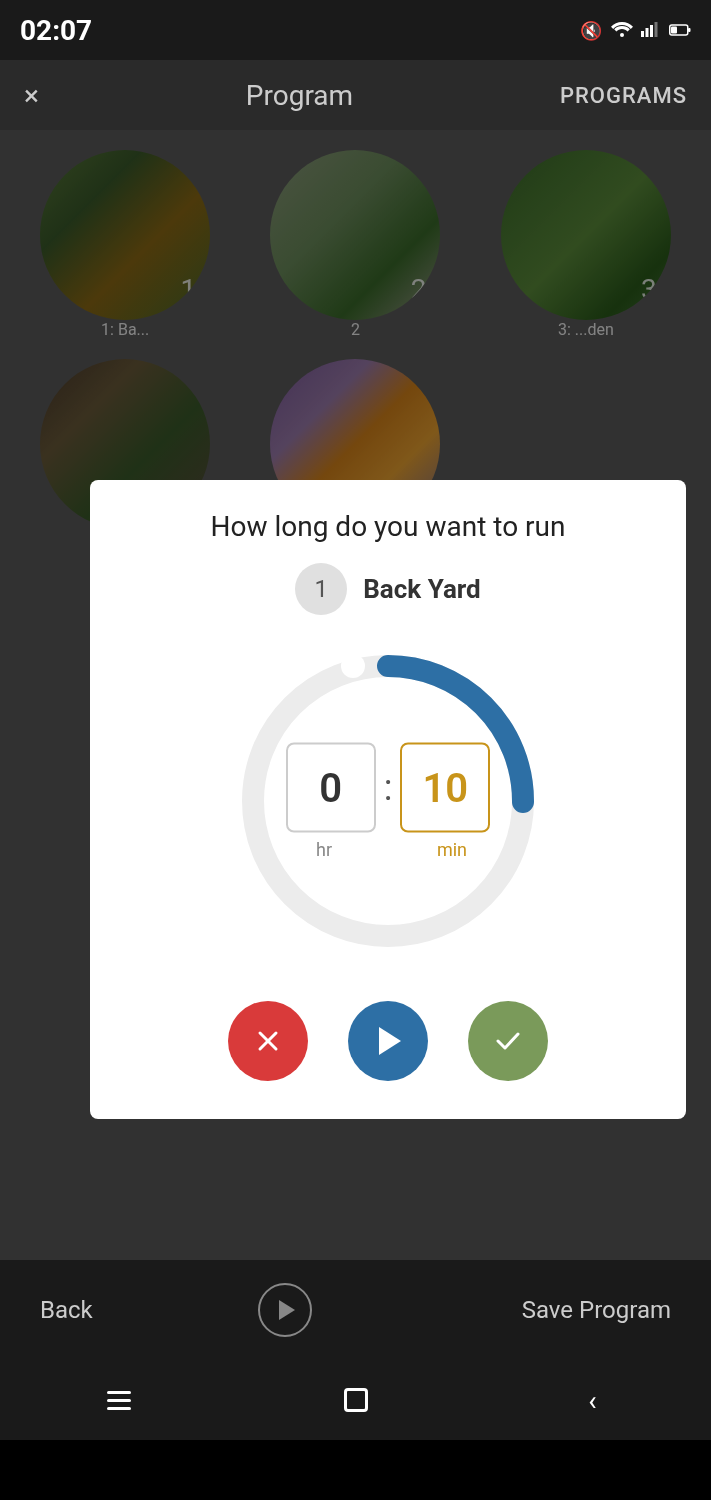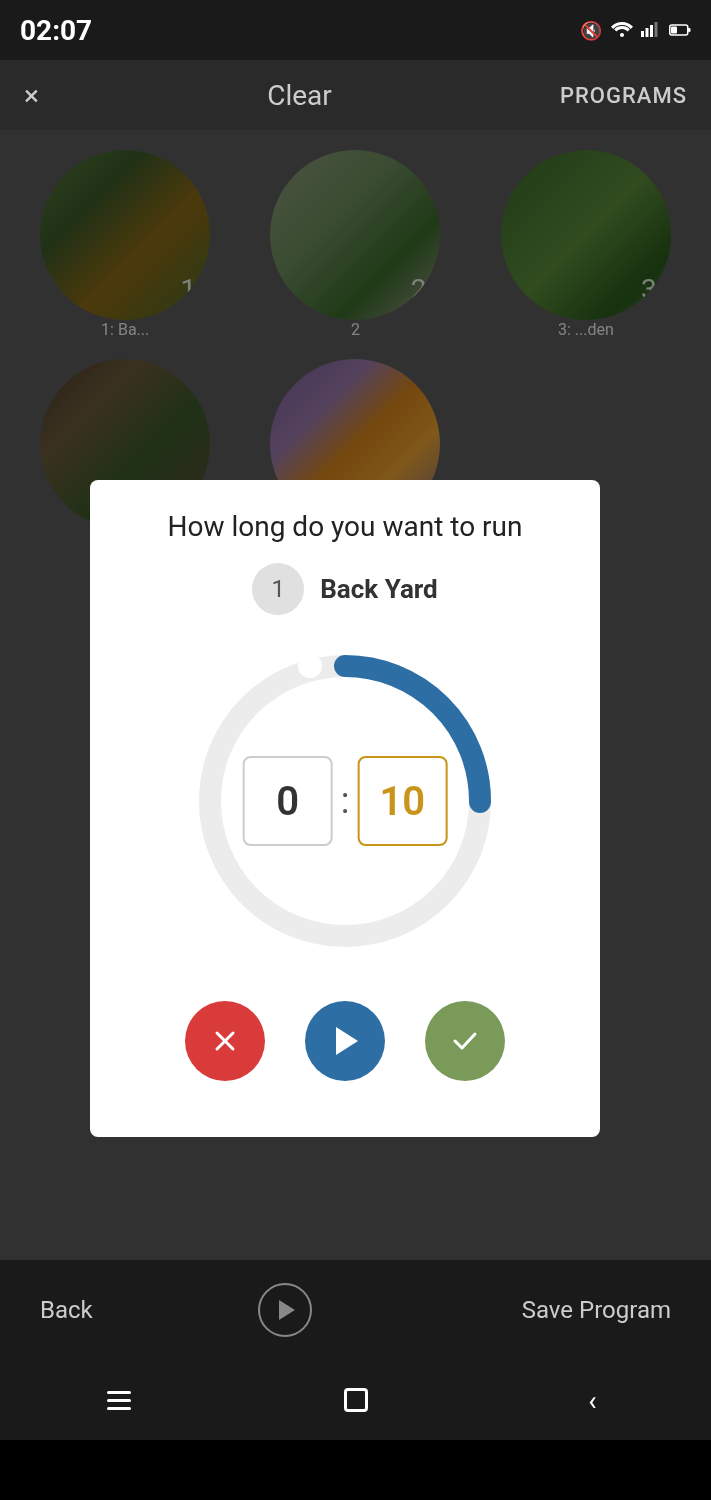--- a/index.html
+++ b/index.html
@@ -149,25 +149,25 @@
       height: 100%;
       background: rgba(0,0,0,0.45);
       z-index: 5;
     }
 
     
     .modal {
       position: absolute;
       top: 350px;
       left: 90px;
-      width: 510px;
+      width: 596px;
       background: #fff;
       border-radius: 8px;
       z-index: 20;
-      padding: 30px 30px 56px;
+      padding: 30px 30px 38px;
       display: flex;
       flex-direction: column;
       align-items: center;
     }
 
     .modal-title {
       font-size: 28px;
       color: #222;
       font-weight: 400;
       text-align: center;
@@ -458,21 +458,21 @@
         <rect x="0.75" y="2" width="18" height="10" rx="2" ry="2"></rect>
         <rect x="19" y="5" width="2.5" height="4" rx="1" ry="1" fill="white" stroke="none"></rect>
         <rect x="2" y="3.5" width="6" height="7" rx="1" fill="white" stroke="none"></rect>
       </svg>
     </span>
   </div>
 </div>
 
 <div class="top-bar">
   <span class="top-bar-close">×</span>
-  <span class="top-bar-title">Clear</span>
+  <span class="top-bar-title">Program</span>
   <span class="top-bar-programs">PROGRAMS</span>
 </div>
 
 <div class="main-bg">
 
   <div class="overlay"></div>
 
   <div class="zone-grid">
 
     <div class="zone-item">
@@ -525,20 +525,25 @@
 
         <circle cx="305" cy="135" r="12" fill="white"></circle>
       </svg>
 
       
       <div class="time-display">
         <div class="time-boxes">
           <div class="time-box">0</div>
           <span class="time-colon">:</span>
           <div class="time-box time-box-active">10</div>
+        </div>
+        <div class="time-labels">
+          <span class="time-label">hr</span>
+          <span class="time-label-spacer"></span>
+          <span class="time-label time-label-active">min</span>
         </div>
       </div>
     </div>
 
     <div class="modal-actions">
       <button class="action-btn btn-cancel">
         <svg width="28" height="28" viewBox="0 0 28 28" fill="none" stroke="white" stroke-width="3" stroke-linecap="round">
           <line x1="6" y1="6" x2="22" y2="22"></line>
           <line x1="22" y1="6" x2="6" y2="22"></line>
         </svg>

